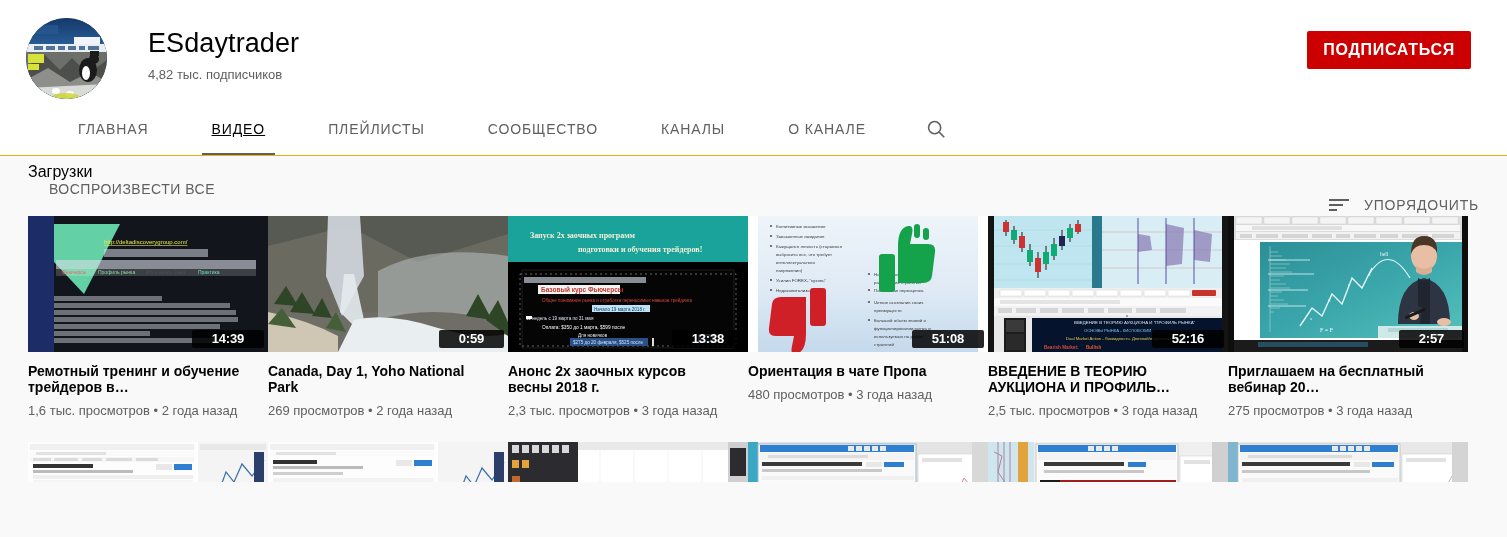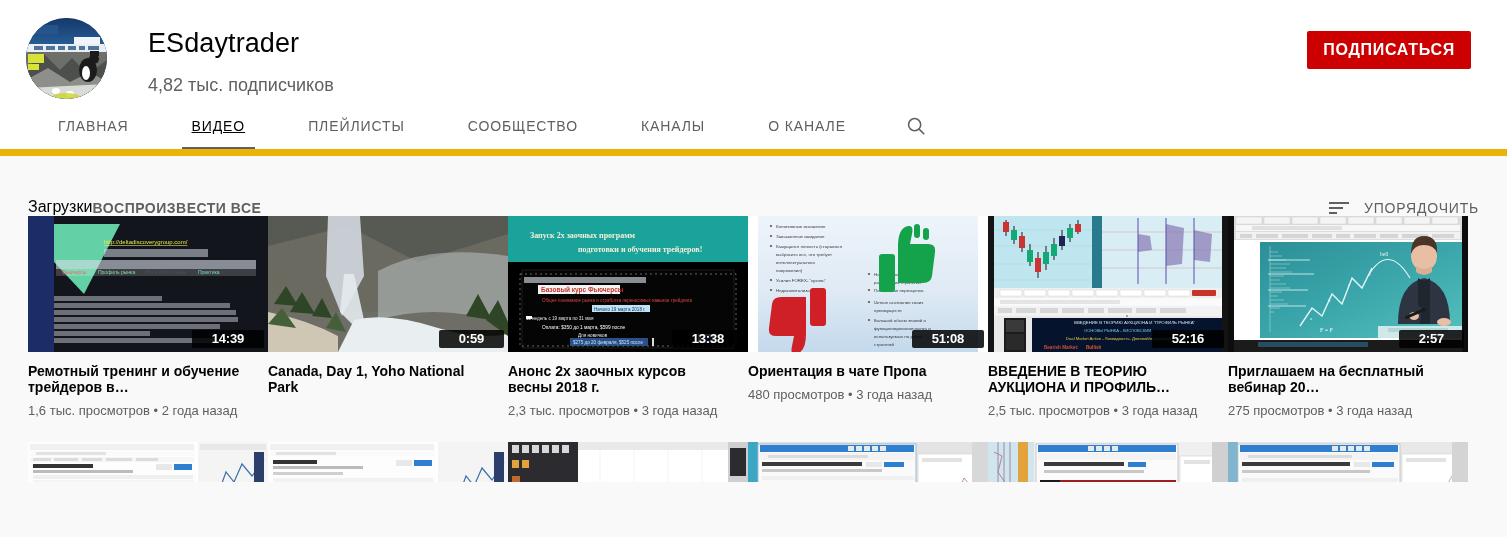--- a/index.html
+++ b/index.html
@@ -38,23 +38,23 @@
 
   .channel-text { margin-left: 41px; margin-top: 17px; flex: 1 1 auto; }
   .channel-name {
     font-size: 27px;
     font-weight: 400;
     color: #030303;
     letter-spacing: 0.1px;
     line-height: 32px;
   }
   .channel-subs {
-    font-size: 18px;
+    font-size: 13px;
     color: #606060;
-    margin-top: 17px;
+    margin-top: 7px;
     line-height: 18px;
   }
 
   .subscribe-btn {
     margin-top: 21px;
     background: #cc0000;
     color: #ffffff;
     border: none;
     font-family: "Liberation Sans", sans-serif;
     font-size: 16px;
@@ -66,24 +66,24 @@
     border-radius: 2px;
     cursor: pointer;
     white-space: nowrap;
   }
 
   
   .tabbar {
     position: relative;
     height: 53px;
     background: #ffffff;
-    border-bottom: 7px solid #eab308;
+    border-bottom: 1px solid #eab308;
     display: flex;
     align-items: stretch;
-    padding-left: 36px;
+    padding-left: 56px;
   }
   .tab {
     position: relative;
     display: flex;
     align-items: center;
     font-size: 14px;
     font-weight: 500;
     letter-spacing: 0.9px;
     color: #606060;
     cursor: pointer;
@@ -110,34 +110,36 @@
   
   .content {
     background: #f9f9f9;
     height: 381px;
     position: relative;
     padding: 0 28px;
   }
 
   .section-head {
     display: flex;
-    align-items: flex-end;
+    align-items: flex-start;
     height: 60px;
     padding-top: 7px;
+    flex-direction: column;
   }
   .section-title {
     font-size: 16px;
     color: #030303;
     font-weight: 400;
   }
   .playall {
     font-size: 14px;
-    font-weight: 700;
+    font-weight: 400;
     color: #606060;
     letter-spacing: 0.5px;
+    margin-left: 21px;
     cursor: pointer;
     text-transform: uppercase;
   }
   .sort-wrap {
     margin-left: auto;
     display: flex;
     align-items: center;
     cursor: pointer;
     color: #606060;
   }
@@ -367,20 +369,21 @@
               <path d="M218 104 L230 84 L240 106 L240 120 Z"></path>
             </g>
             <g fill="#455f38">
               <path d="M0 108 L14 92 L28 112 Z"></path>
               <path d="M58 112 L68 96 L78 116 Z"></path>
             </g>
           </svg>
           <div class="duration">0:59</div>
         </div>
         <div class="card-title">Canada, Day 1, Yoho National Park</div>
+        <div class="card-meta">269 просмотров • 2 года назад</div>
       </div>
 
       <div class="card">
         <div class="thumb-wrap">
           <svg viewBox="0 0 240 136">
             <rect width="240" height="136" fill="#000000"></rect>
             <rect x="0" y="0" width="240" height="46" fill="#1aa39a"></rect>
             <rect x="12" y="8" width="216" height="32" fill="#1aa39a"></rect>
             <g font-family="Liberation Serif, serif" font-size="8" font-weight="bold" fill="#f4f0d8">
               <text x="22" y="22">Запуск 2х заочных программ</text>

